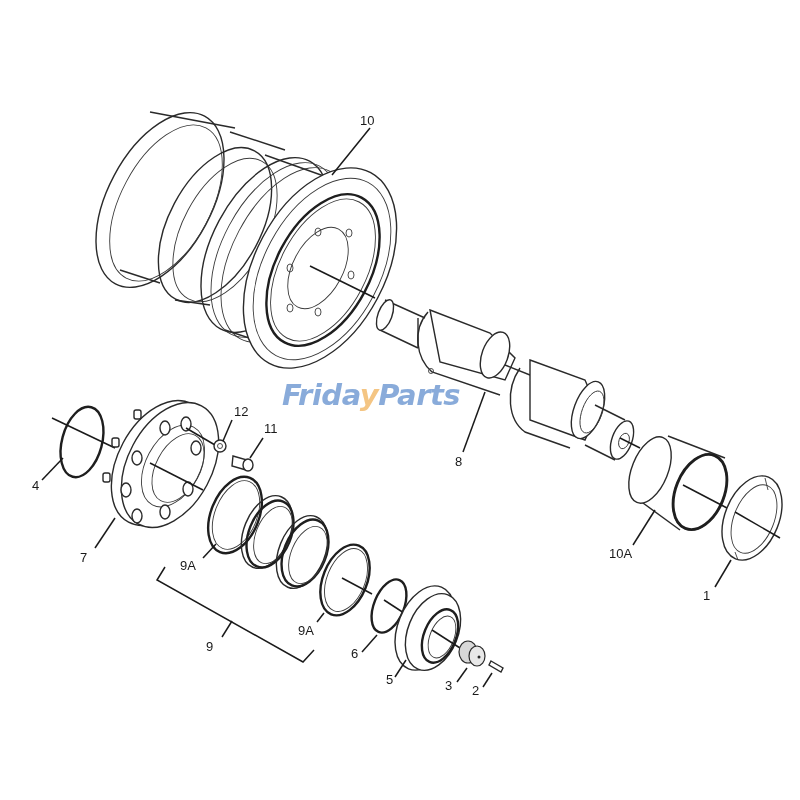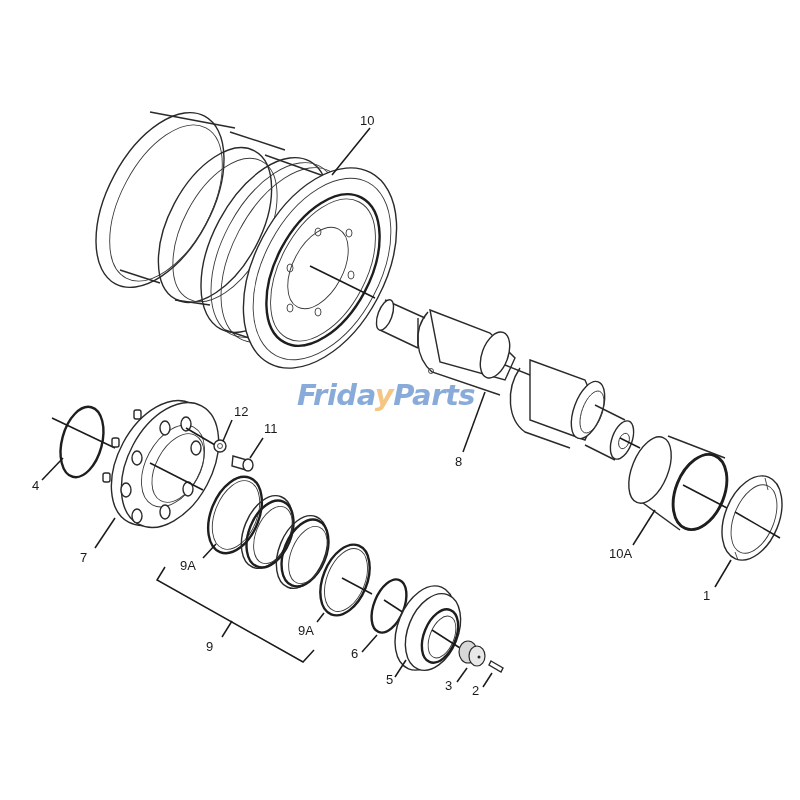--- a/index.html
+++ b/index.html
@@ -4,21 +4,21 @@
 <style>
   html, body { margin: 0; padding: 0; background: #ffffff; }
   body { width: 800px; height: 800px; position: relative; overflow: hidden; font-family: "Liberation Sans", sans-serif; }
   #diagram { position: absolute; left: 0; top: 0; width: 800px; height: 800px; }
   .ln { fill: none; stroke: #2a2a2a; stroke-width: 1.4; }
   .thin { fill: none; stroke: #3a3a3a; stroke-width: 0.9; }
   .bold { fill: none; stroke: #1e1e1e; stroke-width: 2.4; }
   .leader { fill: none; stroke: #1a1a1a; stroke-width: 1.5; }
   .fillw { fill: #ffffff; stroke: #2a2a2a; stroke-width: 1.4; }
   .lbl { font-family: "Liberation Sans", sans-serif; font-size: 13px; fill: #1a1a1a; }
-  .wm { position: absolute; left: 297px; top: 378px; font-family: "DejaVu Sans", sans-serif; font-weight: bold; font-style: italic; font-size: 29px; letter-spacing: -0.5px; opacity: 0.9; text-align: right; }
+  .wm { position: absolute; left: 282px; top: 378px; font-family: "DejaVu Sans", sans-serif; font-weight: bold; font-style: italic; font-size: 29px; letter-spacing: -0.5px; opacity: 0.9; text-align: right; }
   .wm .a { color: #7da3d6; }
   .wm .b { color: #f3bf76; }
 </style>
 </head>
 <body>
 
 <svg id="diagram" viewBox="0 0 800 800" xmlns="http://www.w3.org/2000/svg">
 
   <g>
 

